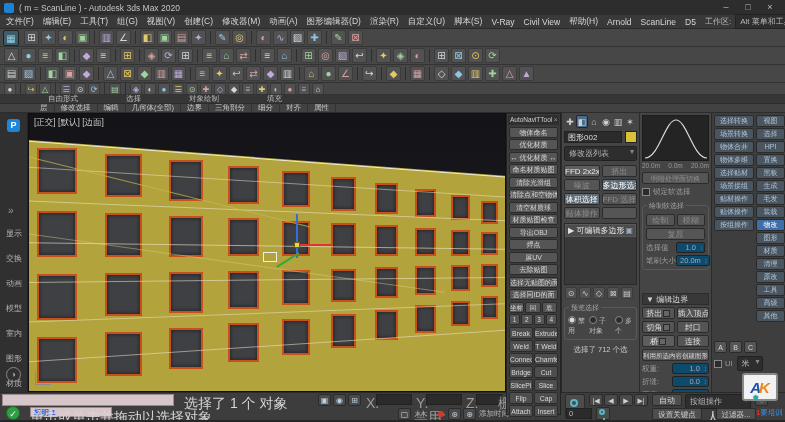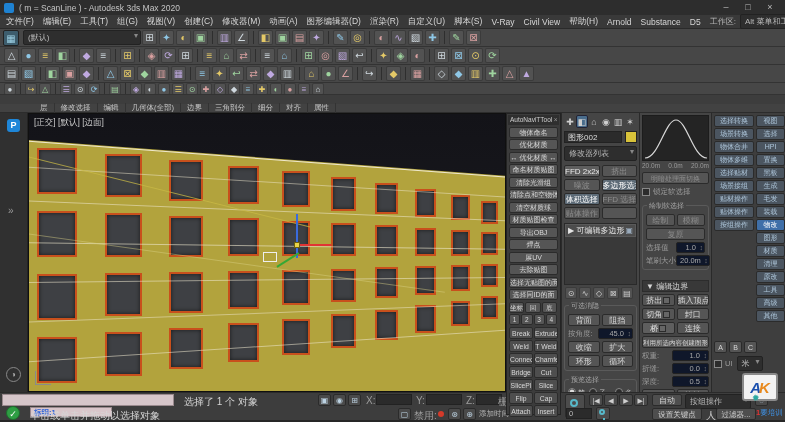--- a/index.html
+++ b/index.html
@@ -63,21 +63,21 @@
   .waxis{position:absolute;left:6px;bottom:6px;width:22px;height:22px;z-index:6}
   .waxis i{position:absolute;background:#8a8a8a}
 
   
   .panel{background:#454545;border-left:1px solid #2a2a2a}
   .btn{display:block;background:#555;border:1px solid #2b2b2b;border-radius:2px;color:#d8d8d8;text-align:center;
        font-size:8px;height:12px;line-height:11px;overflow:hidden;white-space:nowrap}
   .btn.dim{color:#8d8d8d}
   .btn.hot{color:#fff;background:#5d6b77}
   .btn.on{background:#5e5e5e;color:#e8e8e8}
-  .spin{background:#0f172a;border:1px solid #222;color:#a8a8a8;font-size:7.5px;height:11px;line-height:10px;
+  .spin{background:#0c4a6e;border:1px solid #222;color:#a8a8a8;font-size:7.5px;height:11px;line-height:10px;
         padding:0 8px 0 3px;position:relative;border-radius:2px;text-align:right}
   .spin::after{content:"↕";position:absolute;right:1px;top:0;font-size:7px;color:#777}
   .lbl{font-size:7.5px;color:#9c9c9c;white-space:nowrap}
   .grp{border:1px solid #5a5a5a;border-radius:3px;position:relative;padding:8px 3px 3px}
   .grp>.gtitle{position:absolute;top:-5px;left:4px;background:#454545;padding:0 2px;font-size:7px;color:#a8a8a8}
   .rollhdr{background:#383838;border:1px solid #2c2c2c;color:#d6d6d6;font-size:8px;height:12px;line-height:11px;padding-left:3px}
   .check{display:inline-block;width:8px;height:8px;border:1px solid #888;background:#2c2c2c;margin-right:3px;vertical-align:-1px}
   .radio{display:inline-block;width:8px;height:8px;border:1px solid #888;border-radius:50%;background:#2c2c2c;margin-right:2px;vertical-align:-1px}
   .radio.sel{background:radial-gradient(circle,#ddd 0 2px,#2c2c2c 3px)}
 
@@ -116,21 +116,21 @@
   .rs-col{position:absolute;top:2px}
   .rs-btn{margin-bottom:1.5px;height:11.5px;line-height:10.5px;font-size:7px;background:#4b5560;color:#aec6da}
   .rs-btn.hot{background:#3f6fa8;color:#fff}
   .abcrow{position:absolute;left:2px;top:228px;display:flex}
   .abcrow .btn{width:13px;margin-right:2px;font-size:7px}
   .uirow{position:absolute;left:2px;top:243px;display:flex;align-items:center}
 
   
   .statusbar{left:0;top:392px;width:785px;height:30px;background:#3d3d3d;border-top:1px solid #2a2a2a}
   .strip{left:0;top:420px;width:785px;height:2px;background:#262626}
-  .stxt{position:absolute;font-size:10px;color:#d6d6d6;white-space:nowrap}
+  .stxt{position:absolute;font-size:14px;color:#d6d6d6;white-space:nowrap}
   .pink1{position:absolute;left:2px;top:1px;width:172px;height:12px;background:#d6c6ca;border:1px solid #9a8a8e}
   .pink2{position:absolute;left:30px;top:14px;width:82px;height:10px;background:#d9c6ca;border:1px solid #9a8a8e;font-size:7.5px;
          color:#2b62d9;font-weight:bold;line-height:9px;padding-left:3px}
   .gcheck{position:absolute;left:6px;top:13px;width:14px;height:14px;border-radius:50%;background:#2f9e44;color:#fff;
           font-size:9px;text-align:center;line-height:14px;z-index:9;border:1px solid #1c6e2c}
   .sic{position:absolute;width:13px;height:12px;background:#4a4a4a;border:1px solid #2b2b2b;border-radius:2px;color:#bcd2e2;
        font-size:8px;text-align:center;line-height:11px}
   .sfield{position:absolute;width:36px;height:11px;background:#2b2b2b;border:1px solid #222;color:#bbb;font-size:7.5px;line-height:10px;padding-left:2px}
   .keybig{position:absolute;width:20px;height:24px;background:#4c4c4c;border:1px solid #2b2b2b;border-radius:2px}
   .keyicon{position:absolute;left:4px;top:4px;width:8px;height:8px;border:2px solid #57b8c9;border-radius:50%}
@@ -173,30 +173,29 @@
         <span class="menu-item">修改器(M)</span>
         <span class="menu-item">动画(A)</span>
         <span class="menu-item">图形编辑器(D)</span>
         <span class="menu-item">渲染(R)</span>
         <span class="menu-item">自定义(U)</span>
         <span class="menu-item">脚本(S)</span>
         <span class="menu-item">V-Ray</span>
         <span class="menu-item">Civil View</span>
         <span class="menu-item">帮助(H)</span>
         <span class="menu-item">Arnold</span>
-        <span class="menu-item">Substance</span>
+        <span class="menu-item">ScanLine</span>
         <span class="menu-item">D5</span>
       </span>
     <span class="wslabel">工作区:</span>
     <span class="dd wsdd">Alt 菜单和工具栏</span>
   </div>
 
   <div class="abs tbrow" style="top:29px;height:18px">
     <span class="bigicon">▦</span>
-    <span class="dd" style="min-width:118px">(默认)</span>
     <span class="row">
         <span class="tbicon" style="color: rgb(207, 216, 222);">⊞</span>
         <span class="tbicon" style="color: rgb(142, 199, 230);">✦</span>
         <span class="tbicon" style="color: rgb(228, 201, 103);">◐</span>
         <span class="tbicon" style="color: rgb(159, 212, 159);">▣</span>
         <i class="sep"></i>
         <span class="tbicon" style="color: rgb(191, 169, 224);">▥</span>
         <span class="tbicon" style="color: rgb(207, 216, 222);">∠</span>
         <i class="sep"></i>
         <span class="tbicon" style="color: rgb(228, 201, 103);">◧</span>
@@ -317,37 +316,55 @@
         <span class="tbicon" style="color: rgb(207, 216, 222);">◆</span>
         <span class="tbicon" style="color: rgb(142, 199, 230);">≡</span>
         <span class="tbicon" style="color: rgb(228, 201, 103);">✚</span>
         <span class="tbicon" style="color: rgb(159, 212, 159);">◐</span>
         <span class="tbicon" style="color: rgb(217, 160, 160);">●</span>
         <span class="tbicon" style="color: rgb(191, 169, 224);">≡</span>
         <span class="tbicon" style="color: rgb(207, 216, 222);">⌂</span>
       </span>
   </div>
 
+  <div class="abs ribbon1">
+    <span class="row">
+        <span class="rtab">自由形式</span>
+        <span class="rtab">选择</span>
+        <span class="rtab">对象绘制</span>
+        <span class="rtab">填充</span>
+      </span>
+  </div>
   <div class="abs ribbon2">
     <span class="row">
         <span class="rsub">层</span>
         <span class="rsub">修改选择</span>
         <span class="rsub">编辑</span>
         <span class="rsub">几何体(全部)</span>
         <span class="rsub">边界</span>
         <span class="rsub">三角剖分</span>
         <span class="rsub">细分</span>
         <span class="rsub">对齐</span>
         <span class="rsub">属性</span>
       </span>
   </div>
 
   <div class="abs dock">
     <span class="pbadge">P</span>
     <span class="chev">»</span>
+    <span class="dockitems">
+        <span class="dock-item">显示</span>
+        <span class="dock-item">交换</span>
+        <span class="dock-item">动画</span>
+        <span class="dock-item">模型</span>
+        <span class="dock-item">室内</span>
+        <span class="dock-item">图形</span>
+        <span class="dock-item">材质</span>
+        <span class="dock-item">灯光</span>
+      </span>
     <span class="dockcirc">◑</span>
   </div>
 
   <div class="abs viewport">
     <div class="wall"></div>
     <div id="vp-windows">
         <div class="vwin" style="left: 8px; top: 34px; width: 40px; height: 46px;"></div>
         <div class="vwin" style="left: 8px; top: 97px; width: 40px; height: 46px;"></div>
         <div class="vwin" style="left: 8px; top: 160px; width: 40px; height: 46px;"></div>
         <div class="vwin" style="left: 8px; top: 223px; width: 40px; height: 46px;"></div>
@@ -493,39 +510,20 @@
         <span style="margin-left:auto;color:#9ab">▣</span>
       </div>
     </div>
     <div class="stacktools">
       <span class="tbicon">⊙</span>
       <span class="tbicon">∿</span>
       <span class="tbicon">◇</span>
       <span class="tbicon">⊠</span>
       <span class="tbicon">▤</span>
     </div>
-    <div class="grp" style="margin-top:6px">
-      <span class="gtitle">可选消隐</span>
-      <div class="pair" style="margin-top:0">
-        <span class="btn">背面</span>
-        <span class="btn">阻挡</span>
-      </div>
-      <div class="fieldrow">
-        <span class="lbl">按角度:</span>
-        <span class="spin">45.0</span>
-      </div>
-      <div class="pair">
-        <span class="btn">收缩</span>
-        <span class="btn">扩大</span>
-      </div>
-      <div class="pair">
-        <span class="btn">环形</span>
-        <span class="btn">循环</span>
-      </div>
-    </div>
     <div class="grp" style="margin-top:8px">
       <span class="gtitle">预览选择</span>
       <div class="row" style="font-size:7px;color:#bbb">
         <span><i class="radio sel"></i><span>禁用</span></span>
         <span style="margin-left:3px"><i class="radio"></i><span>子对象</span></span>
         <span style="margin-left:3px"><i class="radio"></i><span>多个</span></span>
       </div>
     </div>
     <div class="lbl" style="text-align:center;margin-top:5px;color:#c9c9c9">选择了 712 个选</div>
   </div>
@@ -555,21 +553,21 @@
       <span class="btn dim" style="margin-top:2px">复原</span>
       <div class="fieldrow">
         <span class="lbl">选择值</span>
         <span class="spin">1.0</span>
       </div>
       <div class="fieldrow">
         <span class="lbl">笔刷大小</span>
         <span class="spin">20.0m</span>
       </div>
     </div>
-    <div class="rollhdr" style="margin-top:10px">▼ 编辑边界</div>
+    <div class="rollhdr" style="margin-top:23px">▼ 编辑边界</div>
     <div class="pair">
       <span class="btn"><span>挤出</span><i class="sq"></i></span>
       <span class="btn">插入顶点</span>
     </div>
     <div class="pair">
       <span class="btn"><span>切角</span><i class="sq"></i></span>
       <span class="btn">封口</span>
     </div>
     <div class="pair">
       <span class="btn on"><span>桥</span><i class="sq"></i></span>

